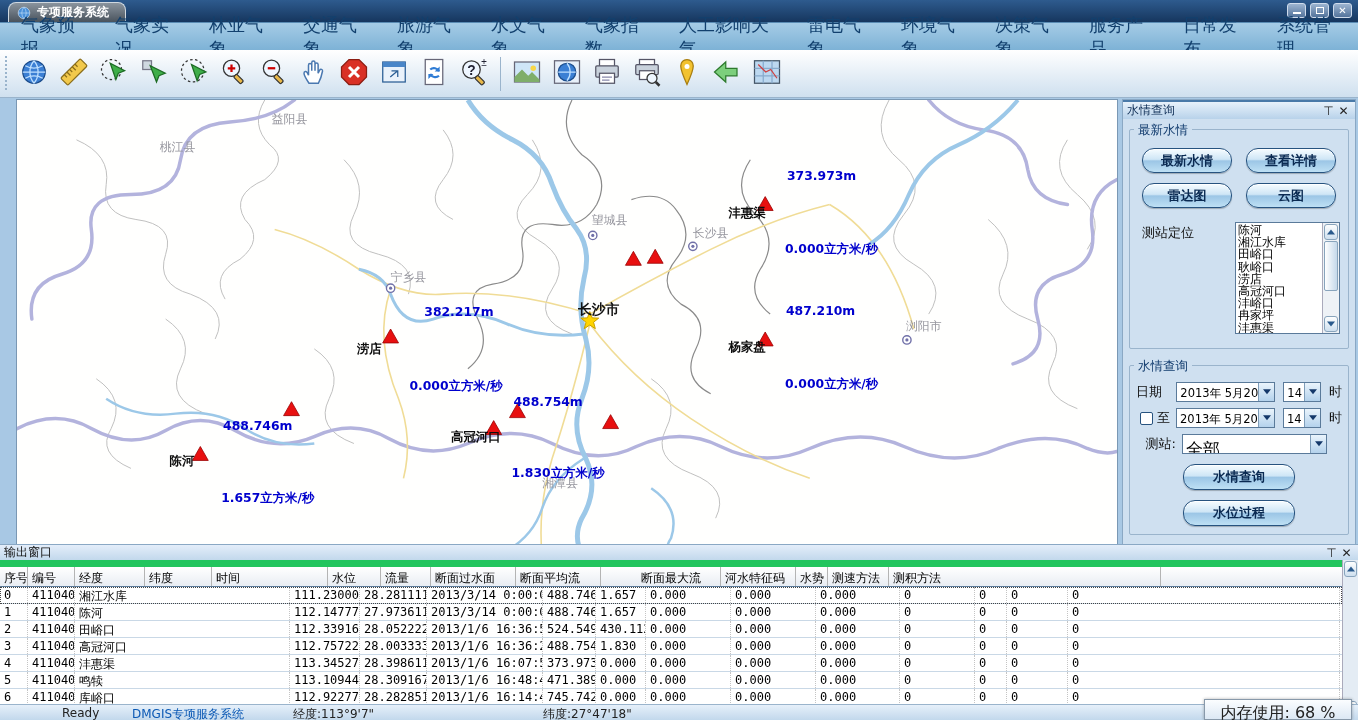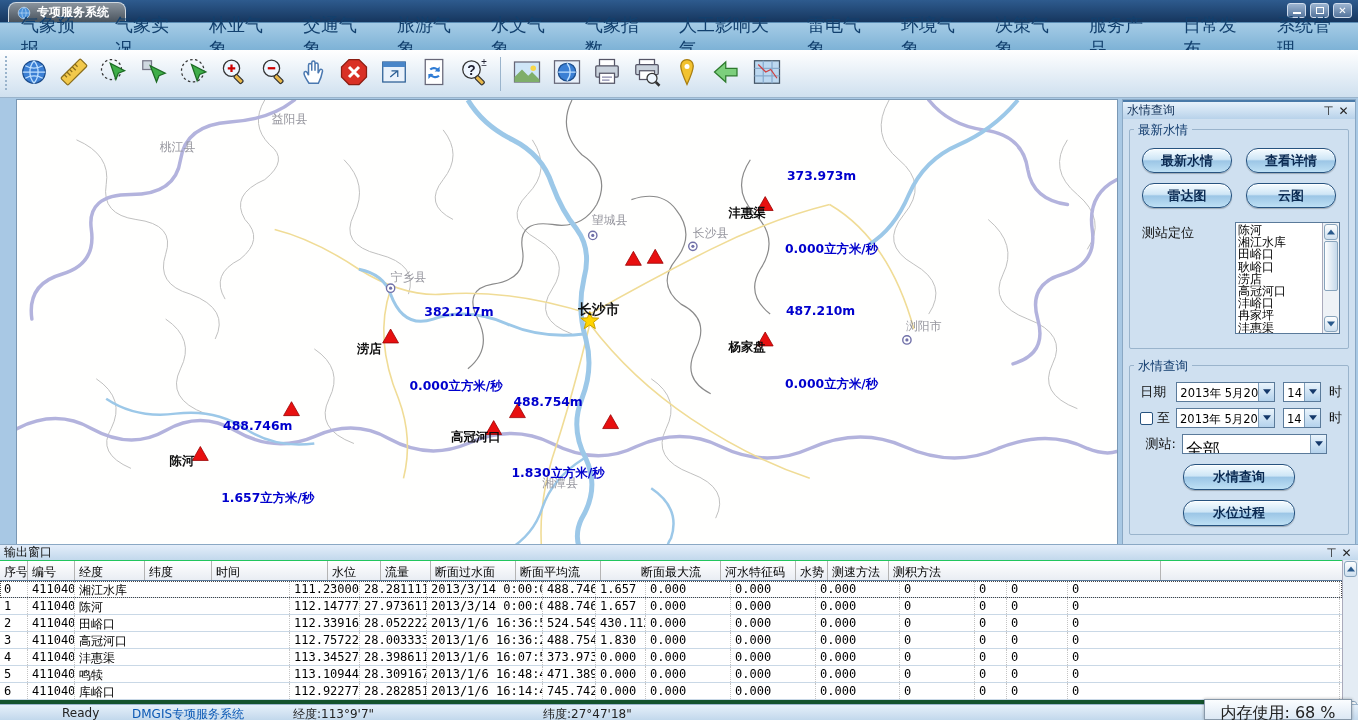--- a/index.html
+++ b/index.html
@@ -91,22 +91,22 @@
     background:linear-gradient(#eaf4fc,#b4d2ec); position:relative; cursor:pointer; }
   .combo .drop::after { content:""; position:absolute; left:50%; top:50%; transform:translate(-50%,-30%);
     border:4px solid transparent; border-top:5px solid #14386a; }
   .checkbox { width:13px; height:13px; background:#fff; border:1px solid #27537f; border-radius:2px; }
   .big-btn { display:block; width:112px; margin:10px auto 0; height:26px; }
 
   
   #output { position:absolute; left:0; top:544px; width:1358px; height:174px; background:#dce8f4; }
   #output-header { height:16px; display:flex; align-items:center; padding:0 4px;
     background:linear-gradient(#e4eefa,#c2d8ec); border-top:1px solid #8aa8c4; font-size:12px; color:#111; }
-  #table-wrap { position:absolute; left:0; top:16px; right:16px; bottom:0; background:#14532d;
-    border-top:1px solid #22c55e; overflow:hidden; }
+  #table-wrap { position:absolute; left:0; top:16px; right:16px; bottom:0; background:#bef264;
+    border-top:7px solid #22c55e; overflow:hidden; }
   #thead { display:flex; height:20px; background:linear-gradient(#ffffff,#e9edf3);
     border-bottom:1px solid #5a7a9a; }
   .th { padding:3px 0 0 4px; font-size:12px; color:#000; border-right:1px solid #b4b4b4;
     white-space:nowrap; overflow:hidden; flex:none; }
   .tr { display:flex; height:17px; border-bottom:1px solid #c9d8e6; background:#fff; }
   .tr.focused { outline:1px dotted #444; outline-offset:-1px; }
   .td { padding:1px 0 0 4px; font-size:12px; border-right:1px dotted #c4c4c4;
     font-family:"DejaVu Sans Mono","DejaVu Sans",sans-serif; white-space:nowrap; overflow:hidden; flex:none; }
   #table-vscroll { position:absolute; right:0; top:16px; bottom:0; width:16px;
     background:#e4ecf4; border-left:1px solid #aab; }
@@ -380,21 +380,21 @@
             <div class="sb-thumb"></div>
             <div class="sb-btn sb-dn"></div>
           </div>
         </div>
       </div>
     </div>
 
     <div class="groupbox" style="margin-top:16px">
       <span class="legend">水情查询</span>
       <div class="q-row">
-        <span class="lab" style="width:42px;text-align:center;padding-right:6px">日期</span>
+        <span class="lab" style="width:42px;text-align:left;padding-right:6px">日期</span>
         <div class="combo" style="width:99px">
           <span class="val">2013年 5月20日</span>
           <span class="drop"></span>
         </div>
         <div class="combo" style="width:38px;margin-left:8px">
           <span class="val">14</span>
           <span class="drop"></span>
         </div>
         <span class="lab" style="margin-left:8px">时</span>
       </div>

